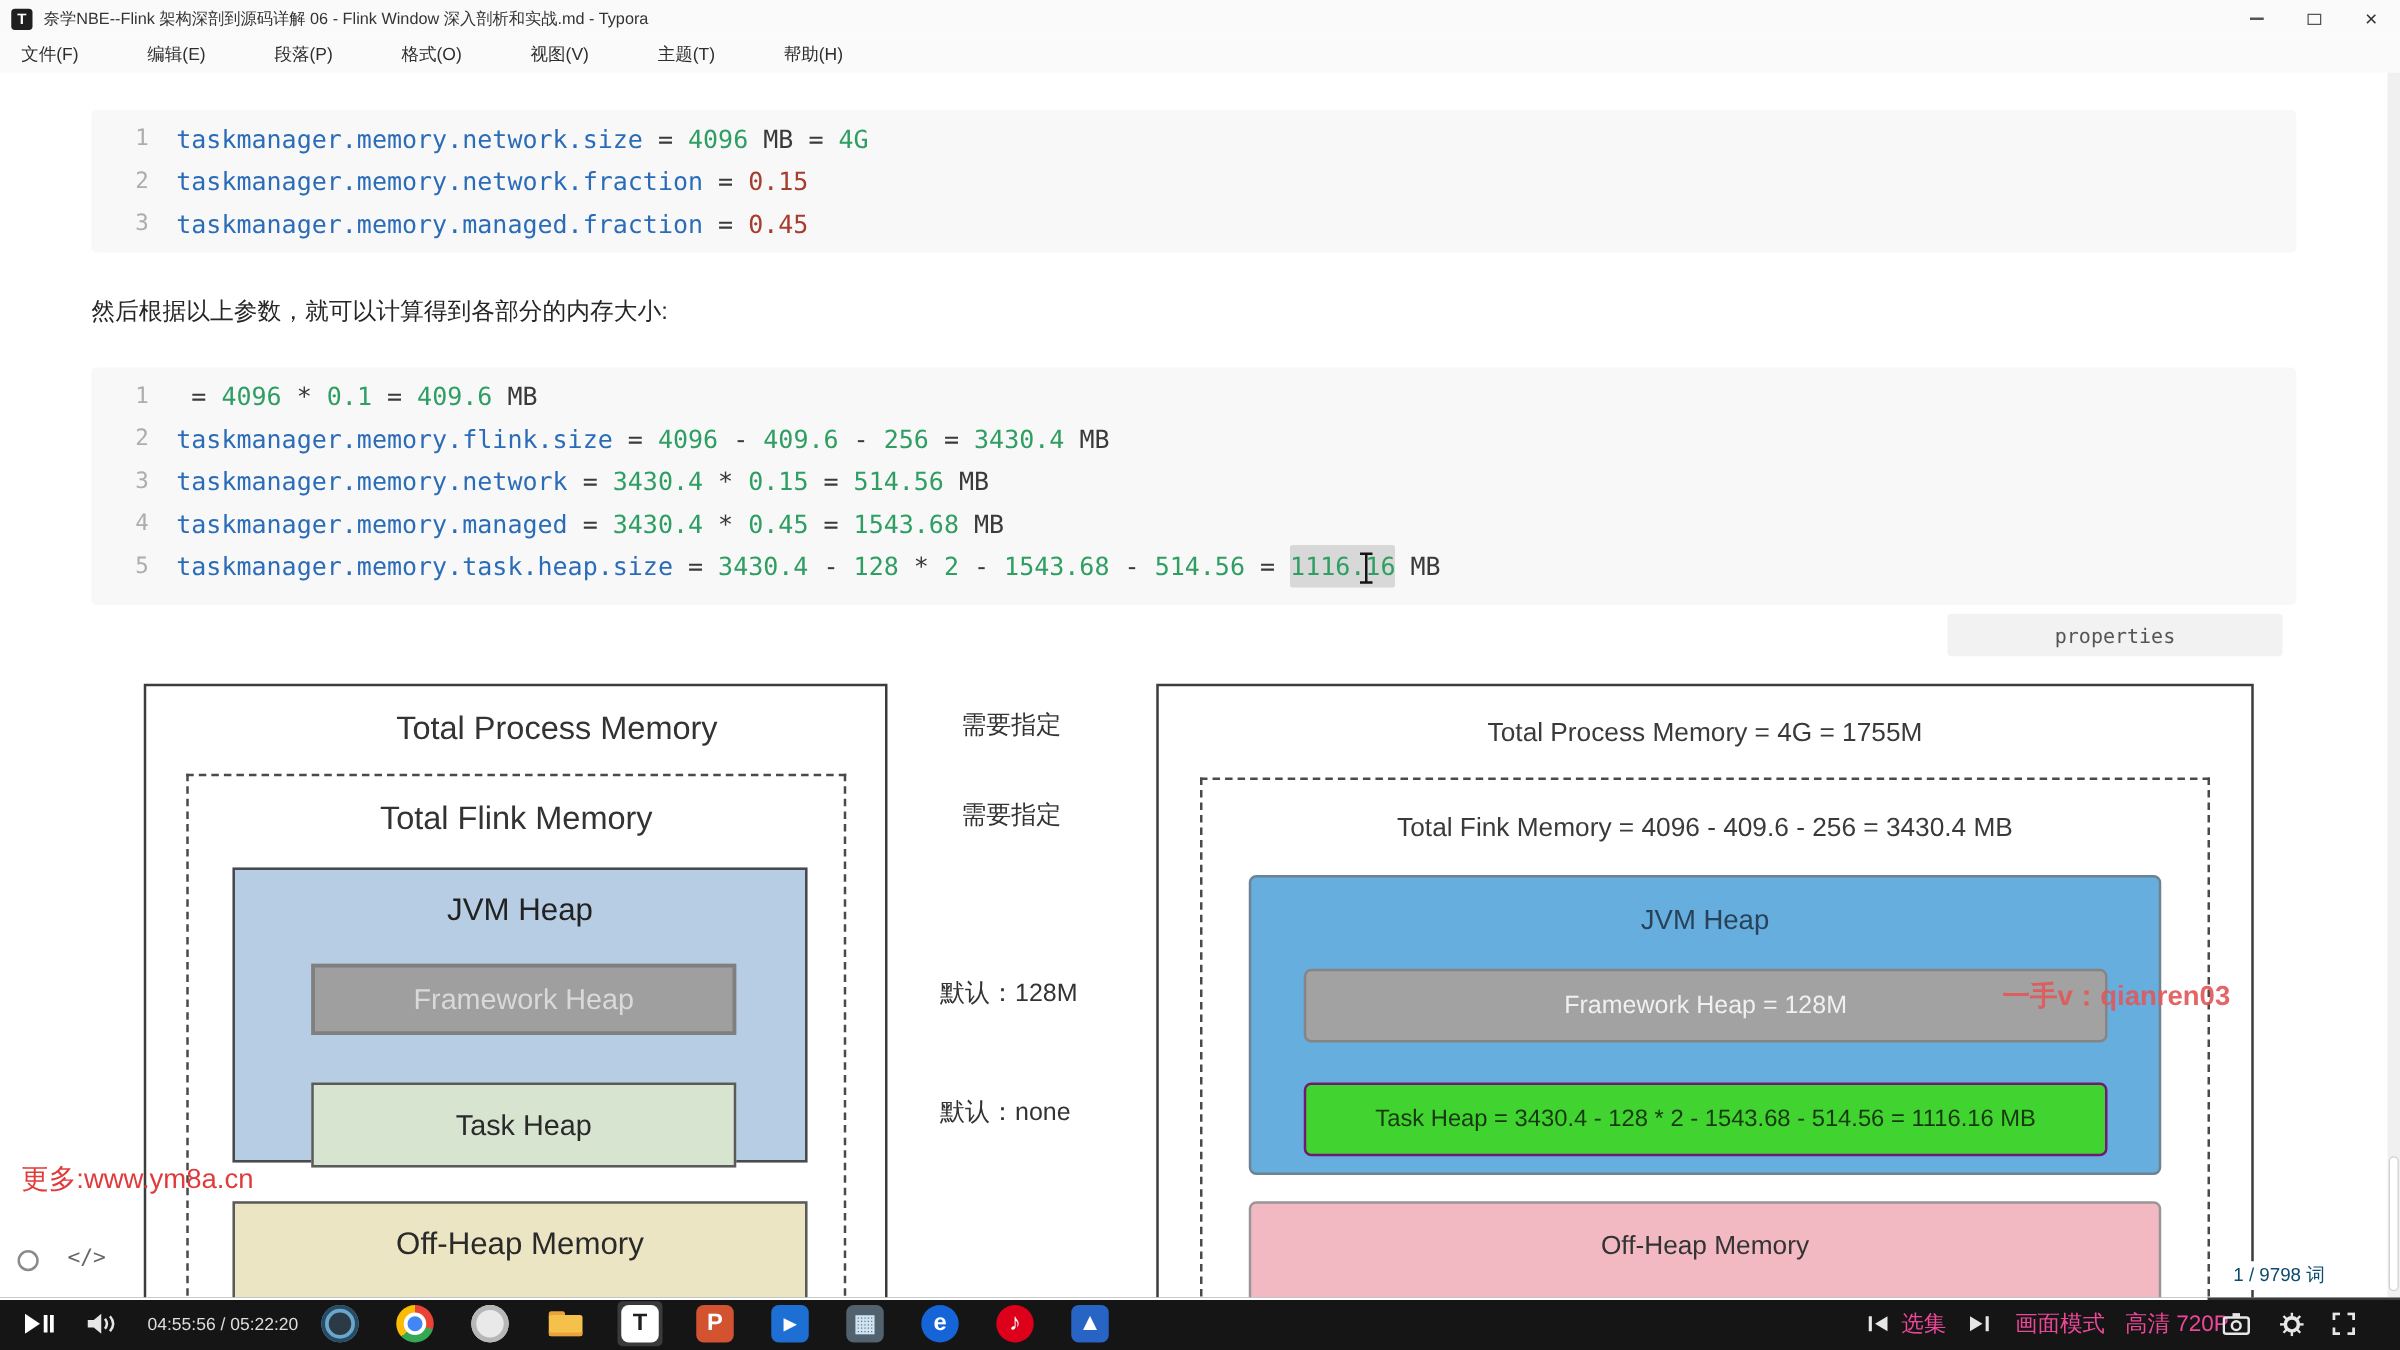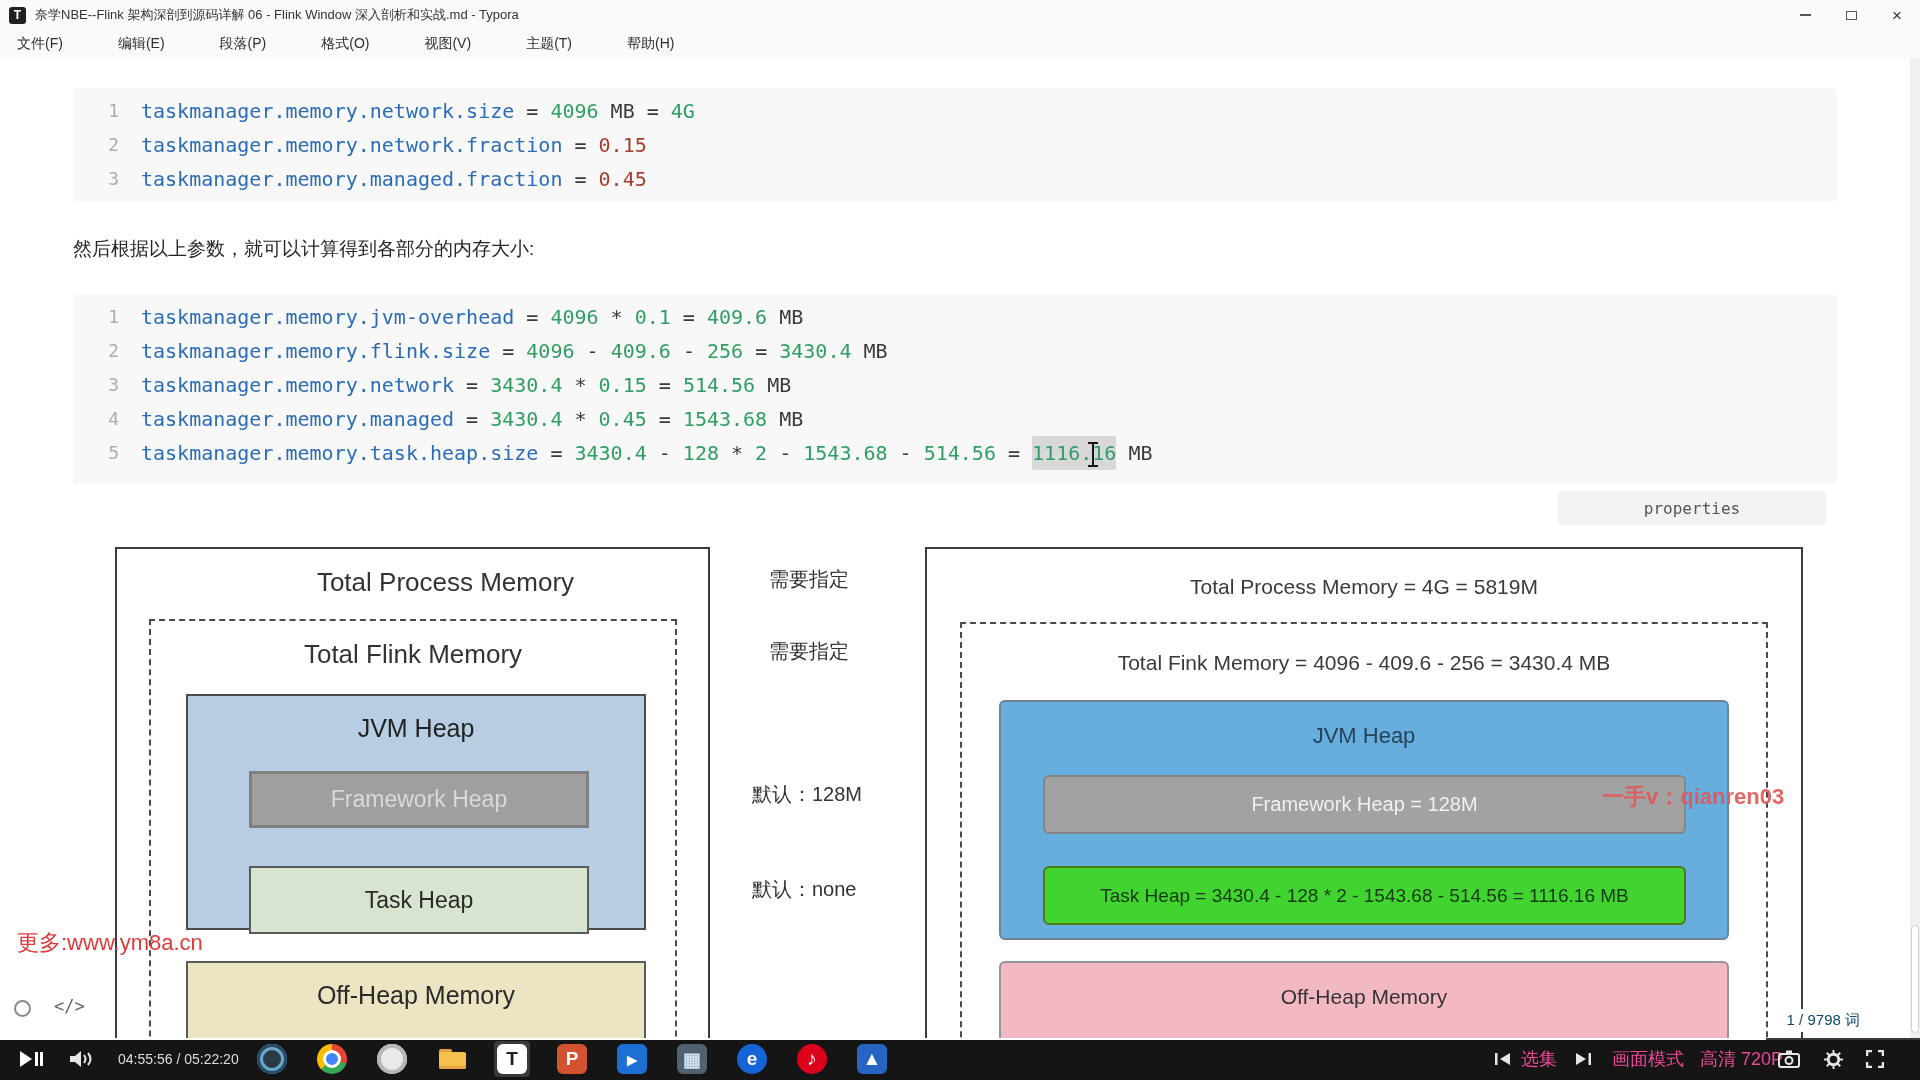--- a/index.html
+++ b/index.html
@@ -63,21 +63,21 @@
   #note4{left:752px;top:876px;}
 
   #dr-outer{left:925px;top:547px;width:878px;height:600px;border:2px solid #3c3c3c;background:#fff;}
   #dr-outer-title{left:925px;top:575px;width:878px;font-size:21px;color:#3a3a3a;}
   #dr-dashed{left:960px;top:622px;width:808px;height:525px;border:2px dashed #4a4a4a;}
   #dr-flink-title{left:960px;top:651px;width:808px;font-size:21px;color:#3a3a3a;}
   #dr-blue{left:999px;top:700px;width:730px;height:240px;background:#65aede;border:2px solid #6f8291;border-radius:6px;}
   #dr-jvm-title{left:999px;top:723px;width:730px;font-size:22px;color:#28425a;}
   #dr-fw{left:1043px;top:775px;width:643px;height:59px;background:#a2a2a2;border:2px solid #858585;border-radius:6px;
     display:flex;align-items:center;justify-content:center;font-size:20px;color:#f0f0f0;}
-  #dr-green{left:1043px;top:866px;width:643px;height:59px;background:#41d32f;border:2px solid #4d7c0f;border-radius:6px;
+  #dr-green{left:1043px;top:866px;width:643px;height:59px;background:#41d32f;border:2px solid #701a75;border-radius:6px;
     display:flex;align-items:center;justify-content:center;font-size:19px;color:#153a10;}
   #dr-pink{left:999px;top:961px;width:730px;height:170px;background:#f3b9c3;border:2px solid #979797;border-radius:6px;}
   #dr-offheap-title{left:999px;top:985px;width:730px;font-size:21px;color:#333;}
 
   
   .watermark{position:absolute;z-index:40;font-weight:500;}
   #wm-left{left:17px;top:928px;font-size:22px;color:#e03a3a;}
   #wm-right{left:1602px;top:782px;font-size:22px;color:rgba(226,88,88,0.92);font-weight:bold;}
   #ibeam{position:absolute;left:1085px;top:441px;z-index:45;}
   #toggle-outline{position:absolute;left:14px;top:1000px;width:17px;height:17px;border:2px solid #8a8a8a;
@@ -131,21 +131,21 @@
 
   <div class="codeblock" id="cb1">
       <div class="code-line"><span class="gutter">1</span><span class="seg-k">taskmanager.memory.network.size</span><span class="seg-p"> = </span><span class="seg-n">4096</span><span class="seg-p"> MB = </span><span class="seg-n">4G</span></div>
       <div class="code-line"><span class="gutter">2</span><span class="seg-k">taskmanager.memory.network.fraction</span><span class="seg-p"> = </span><span class="seg-v">0.15</span></div>
       <div class="code-line"><span class="gutter">3</span><span class="seg-k">taskmanager.memory.managed.fraction</span><span class="seg-p"> = </span><span class="seg-v">0.45</span></div>
     </div>
 
   <div class="paragraph">然后根据以上参数，就可以计算得到各部分的内存大小:</div>
 
   <div class="codeblock" id="cb2">
-      <div class="code-line"><span class="gutter">1</span><span class="seg-k">taskmanager.memory.jvm-overhead</span><span class="seg-p"> = </span><span class="seg-n">4096</span><span class="seg-p"> * </span><span class="seg-n">0.1</span><span class="seg-p"> = </span><span class="seg-n">409.6</span><span class="seg-p"> MB</span></div>
+      <div class="code-line"><span class="gutter">1</span><span class="seg-p"> = </span><span class="seg-n">4096</span><span class="seg-p"> * </span><span class="seg-n">0.1</span><span class="seg-p"> = </span><span class="seg-n">409.6</span><span class="seg-p"> MB</span></div>
       <div class="code-line"><span class="gutter">2</span><span class="seg-k">taskmanager.memory.flink.size</span><span class="seg-p"> = </span><span class="seg-n">4096</span><span class="seg-p"> - </span><span class="seg-n">409.6</span><span class="seg-p"> - </span><span class="seg-n">256</span><span class="seg-p"> = </span><span class="seg-n">3430.4</span><span class="seg-p"> MB</span></div>
       <div class="code-line"><span class="gutter">3</span><span class="seg-k">taskmanager.memory.network</span><span class="seg-p"> = </span><span class="seg-n">3430.4</span><span class="seg-p"> * </span><span class="seg-n">0.15</span><span class="seg-p"> = </span><span class="seg-n">514.56</span><span class="seg-p"> MB</span></div>
       <div class="code-line"><span class="gutter">4</span><span class="seg-k">taskmanager.memory.managed</span><span class="seg-p"> = </span><span class="seg-n">3430.4</span><span class="seg-p"> * </span><span class="seg-n">0.45</span><span class="seg-p"> = </span><span class="seg-n">1543.68</span><span class="seg-p"> MB</span></div>
       <div class="code-line"><span class="gutter">5</span><span class="seg-k">taskmanager.memory.task.heap.size</span><span class="seg-p"> = </span><span class="seg-n">3430.4</span><span class="seg-p"> - </span><span class="seg-n">128</span><span class="seg-p"> * </span><span class="seg-n">2</span><span class="seg-p"> - </span><span class="seg-n">1543.68</span><span class="seg-p"> - </span><span class="seg-n">514.56</span><span class="seg-p"> = </span><span class="seg-nh">1116.16</span><span class="seg-p"> MB</span></div>
     </div>
 
   <div class="lang-badge">properties</div>
 
   <div class="dbox" id="dl-outer"></div>
   <div class="dtitle" id="dl-outer-title">Total Process Memory</div>
@@ -157,21 +157,21 @@
   <div class="dbox" id="dl-task">Task Heap</div>
   <div class="dbox" id="dl-yellow"></div>
   <div class="dtitle" id="dl-offheap-title">Off-Heap Memory</div>
 
   <div class="note" id="note1">需要指定</div>
   <div class="note" id="note2">需要指定</div>
   <div class="note" id="note3">默认：128M</div>
   <div class="note" id="note4">默认：none</div>
 
   <div class="dbox" id="dr-outer"></div>
-  <div class="dtitle" id="dr-outer-title">Total Process Memory = 4G = 5819M</div>
+  <div class="dtitle" id="dr-outer-title">Total Process Memory = 4G = 1755M</div>
   <div class="dbox" id="dr-dashed"></div>
   <div class="dtitle" id="dr-flink-title">Total Fink Memory = 4096 - 409.6 - 256 = 3430.4 MB</div>
   <div class="dbox" id="dr-blue"></div>
   <div class="dtitle" id="dr-jvm-title">JVM Heap</div>
   <div class="dbox" id="dr-fw">Framework Heap = 128M</div>
   <div class="dbox" id="dr-green">Task Heap = 3430.4 - 128 * 2 - 1543.68 - 514.56 = 1116.16 MB</div>
   <div class="dbox" id="dr-pink"></div>
   <div class="dtitle" id="dr-offheap-title">Off-Heap Memory</div>
 
   <div class="watermark" id="wm-left">更多:www.ym8a.cn</div>

